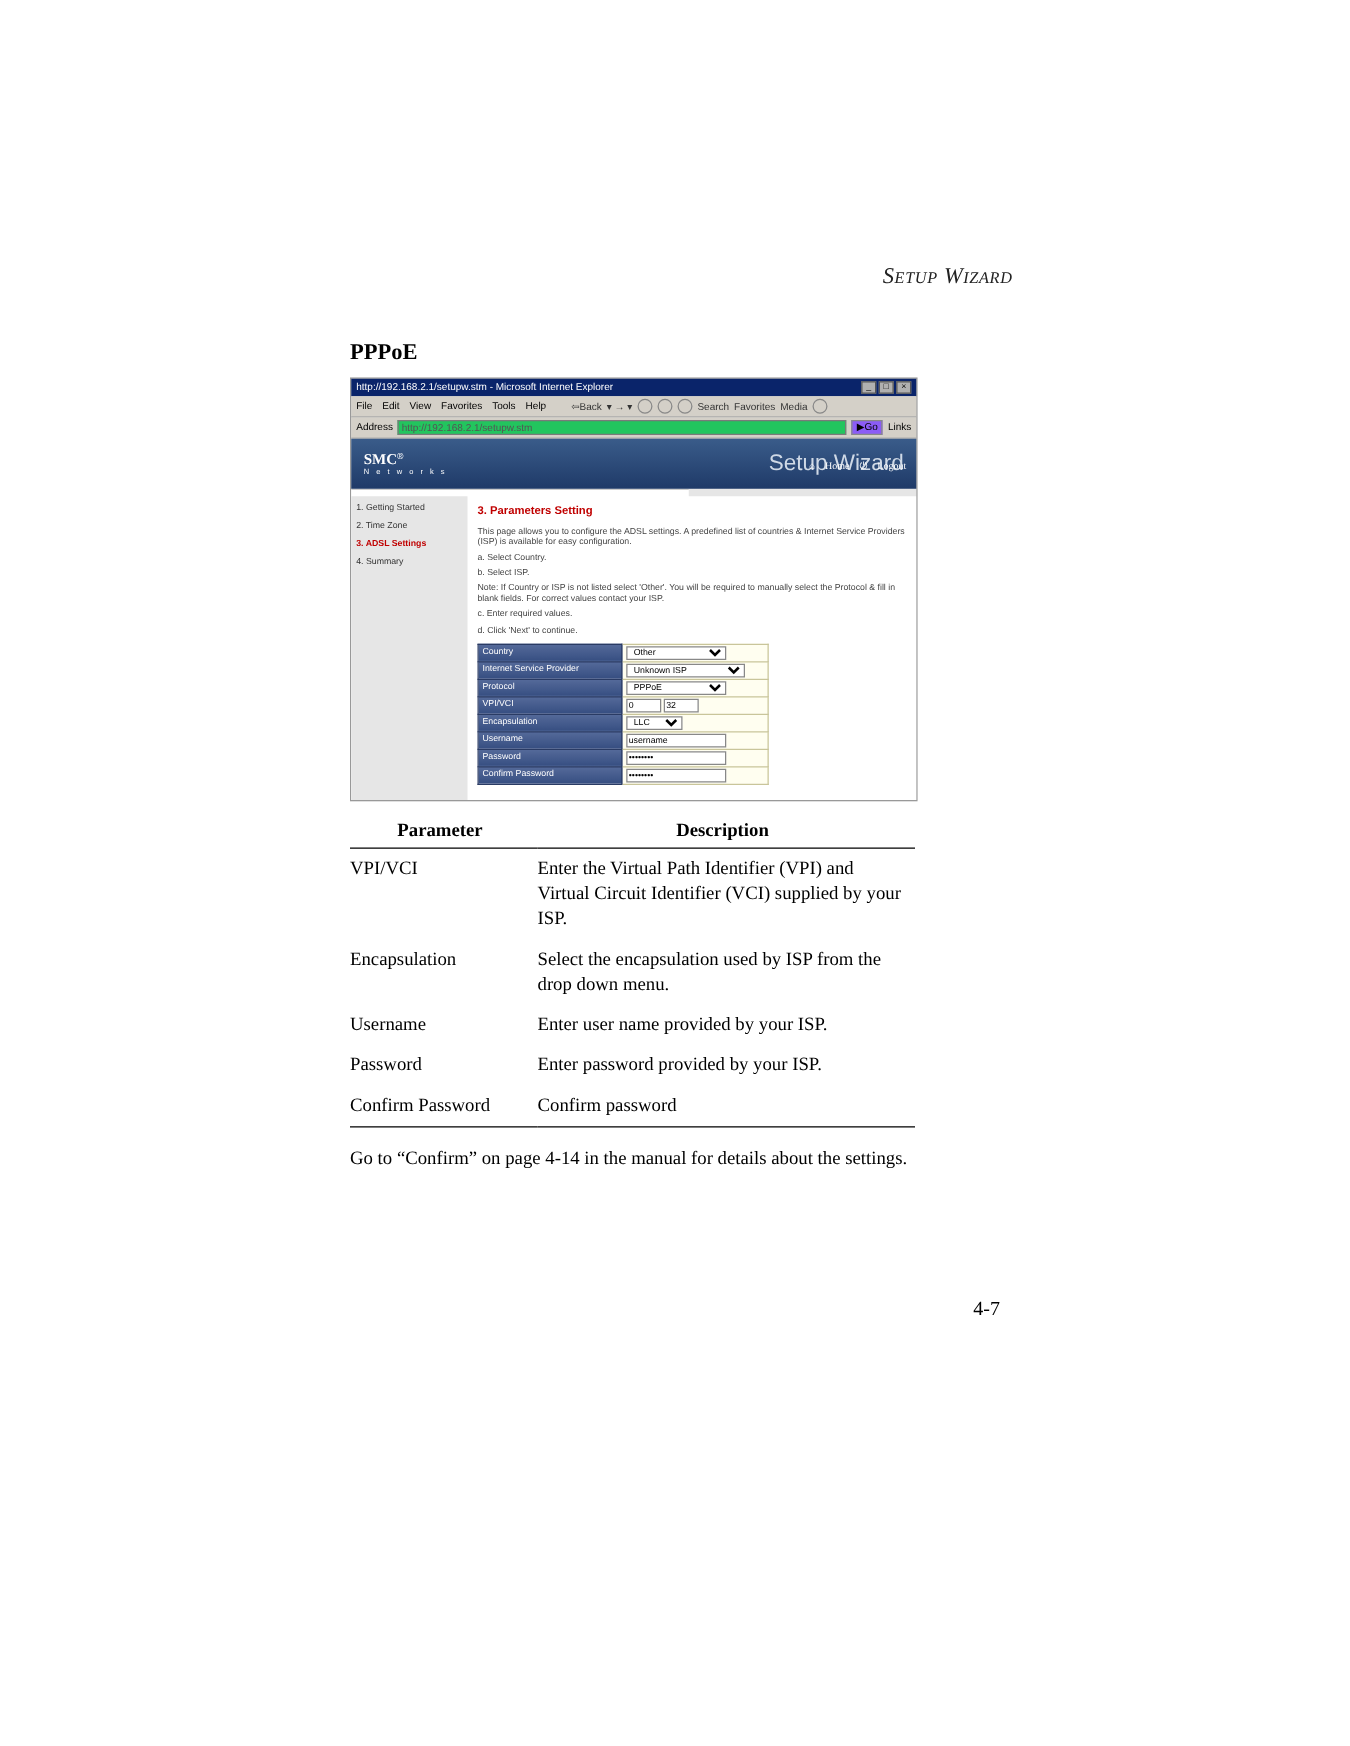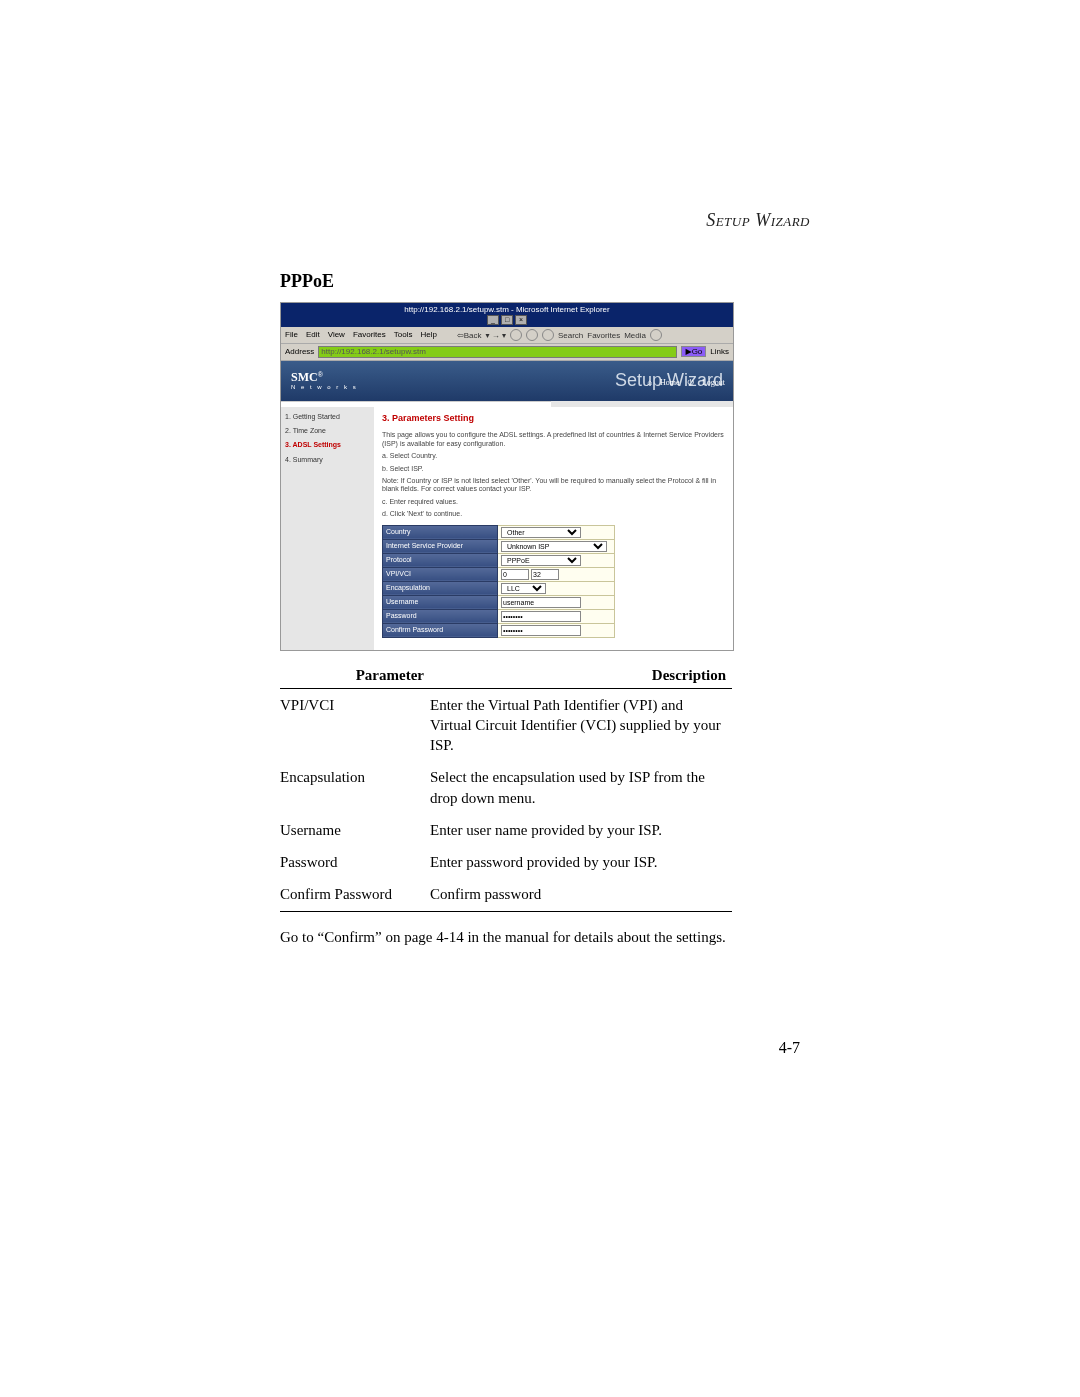--- a/index.html
+++ b/index.html
@@ -42,21 +42,20 @@
     line-height: 1.2;
   }
   .ie-titlebar {
     background: #0a246a;
     color: #fff;
     font-size: 8px;
     padding: 2px 4px;
     display:flex;
     justify-content: space-between;
     align-items: center;
-    flex-direction: column;
   }
   .ie-titlebar .winbtns { display:flex; gap:2px; }
   .ie-titlebar .winbtn {
     width: 10px; height: 8px; background:#b0b0b0; border:1px solid #555; font-size:7px; line-height:7px; text-align:center; color:#000;
   }
   .ie-menu {
     background: #d4d0c8;
     padding: 2px 4px;
     font-size: 8px;
     display:flex;
@@ -68,21 +67,21 @@
   .ie-icon { width:10px; height:10px; border:1px solid #888; border-radius:50%; display:inline-block; }
   .ie-addr {
     background:#d4d0c8;
     display:flex;
     align-items:center;
     padding:2px 4px;
     gap:4px;
     border-bottom:1px solid #aaa;
   }
   .ie-addr input[disabled] {
-    font-size:8px; height:10px; padding:0 2px; border:1px solid #7a7a7a; background:#84cc16; flex:1;
+    font-size:8px; height:10px; padding:0 2px; border:1px solid #7a7a7a; background:#22c55e; flex:1;
   }
   .ie-go { font-size:8px; background:#8b5cf6; border:1px solid #888; padding:0 3px; }
   .smc-header {
     background: linear-gradient(#3a5c8a,#1f3a68);
     height: 40px;
     position: relative;
     color:#fff;
     display:flex;
     align-items:center;
     justify-content: space-between;
@@ -129,21 +128,21 @@
   .ftable .pair { display:flex; gap:2px; }
 
   
   .param-table {
     width: 452px;
     border-collapse: collapse;
     font-size: 15px;
     margin-top: 4px;
   }
   .param-table th {
-    text-align: right;
+    text-align: center;
     font-weight: bold;
     border-bottom: 1px solid #000;
     padding: 4px 6px 4px 0;
   }
   .param-table td {
     vertical-align: top;
     padding: 6px 6px 6px 0;
     line-height: 1.35;
   }
   .param-table tbody tr:last-child td { border-bottom:1px solid #000; }
@@ -240,21 +239,21 @@
         <p>d. Click 'Next' to continue.</p>
 
         <table class="ftable">
           <tbody>
               <tr>
             <td class="lbl">Country</td>
             <td class="val"><select><option>Other</option></select></td>
           </tr>
           <tr>
             <td class="lbl">Internet Service Provider</td>
-            <td class="val"><select style="width:106px;"><option>Unknown ISP</option></select></td>
+            <td class="val"><select style="width:95px;"><option>Unknown ISP</option></select></td>
           </tr>
           <tr>
             <td class="lbl">Protocol</td>
             <td class="val"><select><option>PPPoE</option></select></td>
           </tr>
           <tr>
             <td class="lbl">VPI/VCI</td>
             <td class="val">
                   <span class="pair">
               <input class="small" value="0" style="">

